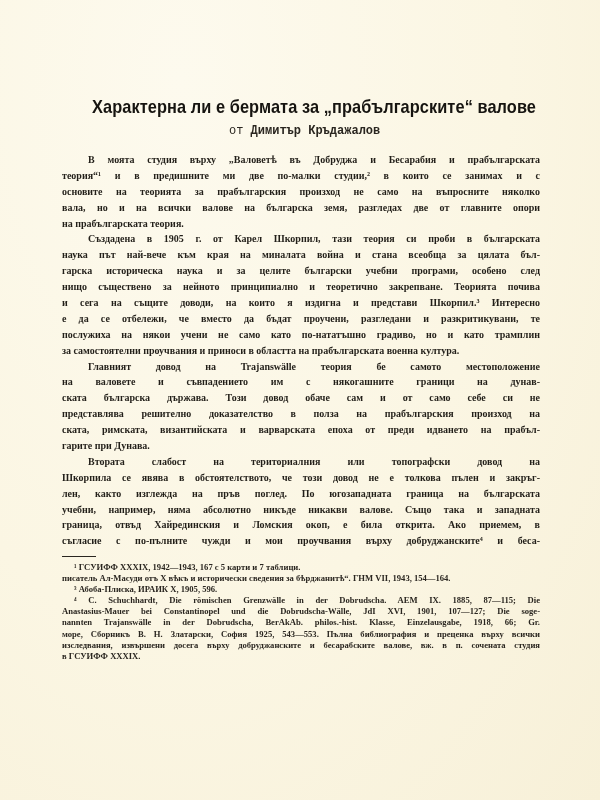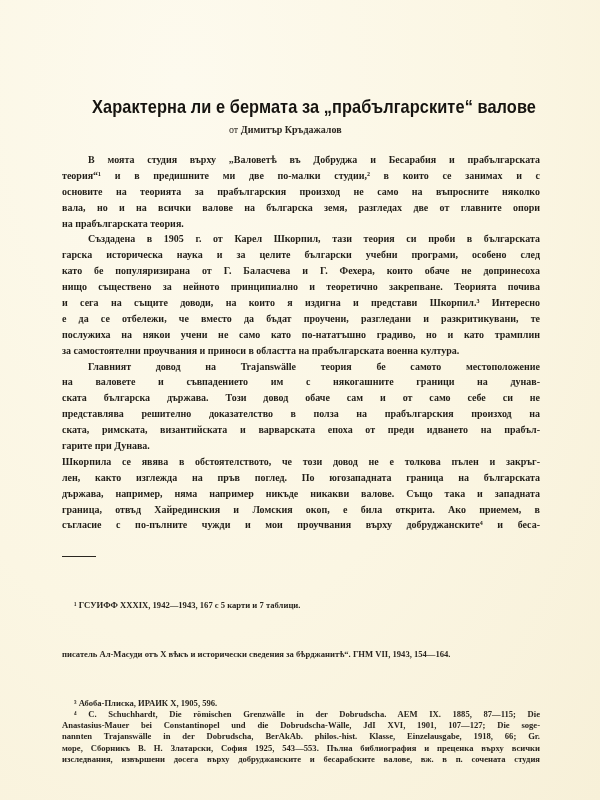--- a/index.html
+++ b/index.html
@@ -16,22 +16,22 @@
   }
   .title {
     position:absolute; left:92px; top:96px; width:440px;
     font-family:"Liberation Sans", sans-serif;
     font-weight:bold; font-size:19px; letter-spacing:0.1px;
     transform:scaleX(0.86); transform-origin:left top;
     white-space:nowrap; color:#161410;
   }
   .author {
     position:absolute; left:229px; top:124px;
-    font-family:Liberation Serif, serif;
-    font-size:10px; white-space:nowrap; color:#2a2620;
+    font-family:Liberation Mono, monospace;
+    font-size:12px; white-space:nowrap; color:#2a2620;
   }
   .author b { font-weight:bold; }
   .body-text {
     position:absolute; left:62px; top:152px; width:478px;
   }
   .line {
     height:15.9px; line-height:15.9px;
     font-size:10px; white-space:nowrap;
     text-align:justify; text-align-last:justify;
     font-weight:bold; color:#221f19;
@@ -43,21 +43,21 @@
     position:absolute; left:62px; top:556px; width:34px; height:1px; background:#2a2620;
   }
   .notes {
     position:absolute; left:62px; top:562px; width:478px;
   }
   .nline {
     height:11.1px; line-height:11.1px; font-size:8.6px; white-space:nowrap;
     text-align:justify; text-align-last:justify; overflow:hidden; color:#2a2620;
     font-weight:bold;
   }
-  .nline.last { text-align-last:left;margin-top:38px; }
+  .nline.last { text-align-last:left; }
   .nline.indent { padding-left:12px; }
 </style>
 </head>
 <body>
 
 <div class="page">
 
   <div class="title">Характерна ли е бермата за „прабългарските“ валове</div>
 
   <div class="author">
@@ -67,38 +67,39 @@
 
   <div class="body-text">
 
     <div class="line indent">В моята студия върху „Валоветѣ въ Добруджа и Бесарабия и прабългарската</div>
     <div class="line">теория“¹ и в предишните ми две по-малки студии,² в които се занимах и с</div>
     <div class="line">основите на теорията за прабългарския произход не само на въпросните няколко</div>
     <div class="line">вала, но и на всички валове на българска земя, разгледах две от главните опори</div>
     <div class="line last">на прабългарската теория.</div>
 
     <div class="line indent">Създадена в 1905 г. от Карел Шкорпил, тази теория си проби в българската</div>
+    <div class="line">наука път най-вече към края на миналата война и стана всеобща за цялата бъл-</div>
     <div class="line">гарска историческа наука и за целите български учебни програми, особено след</div>
-    <div class="line">като бе популяризирана от Г. Баласчева и Г. Фехера, които обаче не допринесоха</div>
     <div class="line">нищо съществено за нейното принципиално и теоретично закрепване. Теорията почива</div>
     <div class="line">и сега на същите доводи, на които я издигна и представи Шкорпил.³ Интересно</div>
     <div class="line">е да се отбележи, че вместо да бъдат проучени, разгледани и разкритикувани, те</div>
     <div class="line">послужиха на някои учени не само като по-нататъшно градиво, но и като трамплин</div>
     <div class="line last">за самостоятелни проучвания и приноси в областта на прабългарската военна култура.</div>
 
     <div class="line indent">Главният довод на Trajanswälle теория бе самото местоположение</div>
     <div class="line">на валовете и съвпадението им с някогашните граници на дунав-</div>
     <div class="line">ската българска държава. Този довод обаче сам и от само себе си не</div>
     <div class="line">представлява решително доказателство в полза на прабългарския произход на</div>
     <div class="line">ската, римската, византийската и варварската епоха от преди идването на прабъл-</div>
     <div class="line last">гарите при Дунава.</div>
 
+    <div class="line indent">Втората слабост на териториалния или топографски довод на</div>
     <div class="line">Шкорпила се явява в обстоятелството, че този довод не е толкова пълен и закръг-</div>
     <div class="line">лен, както изглежда на пръв поглед. По югозападната граница на българската</div>
-    <div class="line">държава, например, няма например никъде никакви валове. Също така и западната</div>
+    <div class="line">учебни, например, няма абсолютно никъде никакви валове. Също така и западната</div>
     <div class="line">граница, отвъд Хайрединския и Ломския окоп, е била открита. Ако приемем, в</div>
     <div class="line">съгласие с по-пълните чужди и мои проучвания върху добруджанските⁴ и беса-</div>
   </div>
 
   <div class="rule"></div>
 
   <div class="notes">
     <div class="nline indent last">¹ ГСУИФФ XXXIX, 1942—1943, 167 с 5 карти и 7 таблици.</div>
 
     <div class="nline last">писатель Ал-Масуди отъ X вѣкъ и исторически сведения за бѣрджанитѣ“. ГНМ VII, 1943, 154—164.</div>

